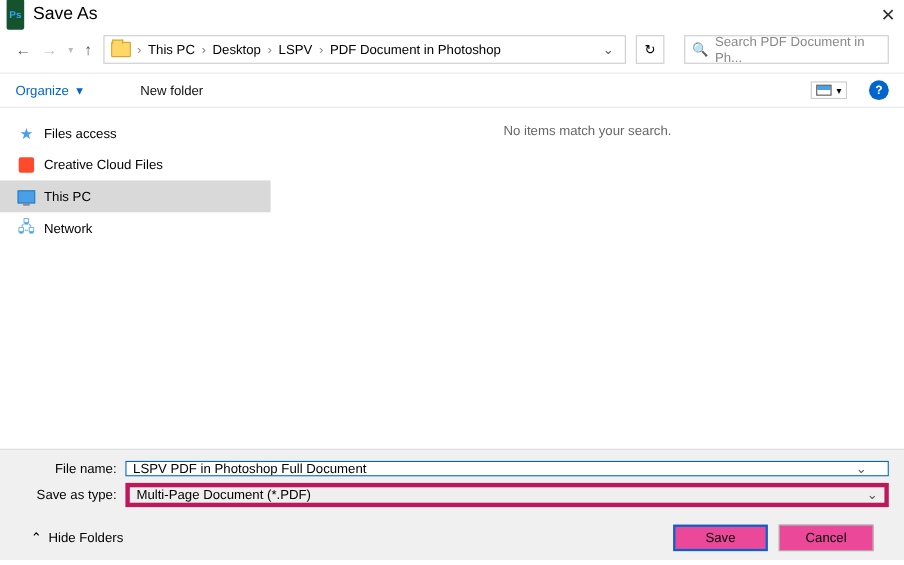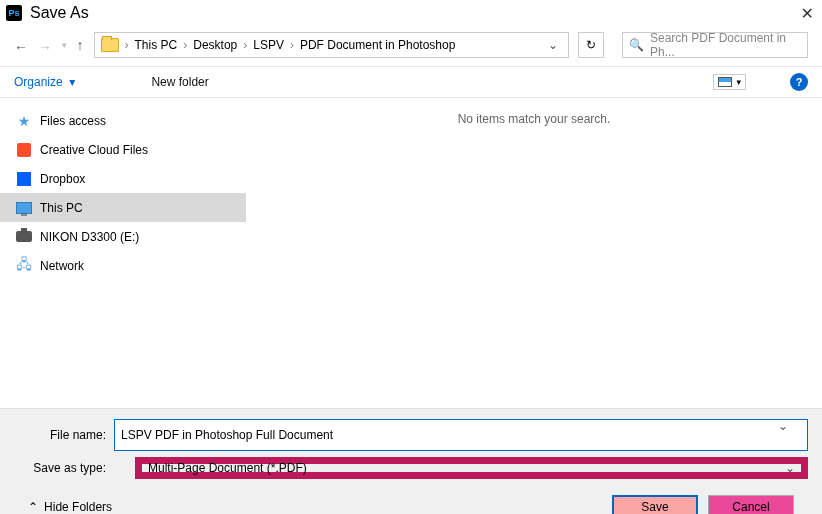--- a/index.html
+++ b/index.html
@@ -1,34 +1,34 @@
 <!DOCTYPE html>
 <html><head>
 <meta charset="utf-8">
 <style>
   * { box-sizing: border-box; margin: 0; padding: 0; font-family: "Segoe UI", Tahoma, sans-serif; font-size: 12px; }
   body { width: 822px; height: 514px; background: #fff; color: #000; position: relative; overflow: hidden; }
   .title-bar { height: 26px; display: flex; align-items: center; padding: 0 6px; }
-  .ps-icon { width: 16px; height: 16px; background: #000000; display: inline-flex; align-items: center; justify-content: center; color:#31a8ff; font-size:9px; font-weight:bold; border-radius:2px; margin-right:8px;}
+  .ps-icon { width: 16px; height: 28px; background: #14532d; display: inline-flex; align-items: center; justify-content: center; color:#31a8ff; font-size:9px; font-weight:bold; border-radius:2px; margin-right:8px;}
   .title-text { font-size: 16px; }
   .close-x { position:absolute; right:8px; top:4px; font-size:16px; font-weight:300; color:#333; cursor:pointer;}
   .nav-row { height: 30px; display:flex; align-items:center; padding: 0 14px; gap:10px; margin-top:4px;}
   .arrow { color:#555; font-size:14px; cursor:pointer;}
   .arrow.dis { color:#bbb;}
   .up-arrow { font-size:14px; color:#555;}
   .addr-bar { flex:1; height:26px; border:1px solid #ccc; display:flex; align-items:center; padding:0 2px; background:#fff;}
   .folder-ico { width:18px; height:14px; background:#ffd766; border:1px solid #d6a828; border-radius:1px; margin:0 4px; position:relative;}
   .folder-ico:before { content:""; position:absolute; top:-3px; left:0; width:8px; height:3px; background:#ffd766; border:1px solid #d6a828; border-bottom:none;}
   .crumb { padding:0 4px; cursor:pointer;}
   .crumb-sep { color:#888; padding:0 2px;}
   .addr-drop { margin-left:auto; padding:0 8px; color:#555;}
   .refresh { width:26px; height:26px; border:1px solid #ccc; display:flex; align-items:center; justify-content:center; margin-left:-1px;}
   .search-box { width:186px; height:26px; border:1px solid #ccc; display:flex; align-items:center; padding:0 6px; margin-left:8px; color:#888;}
   .search-box span.ic { margin-right:6px;}
-  .toolbar { height:32px; border-top:1px solid #e8e8e8; border-bottom:1px solid #e8e8e8; display:flex; align-items:center; padding:12px 14px; gap:32px; margin-top:6px;}
+  .toolbar { height:32px; border-top:1px solid #e8e8e8; border-bottom:1px solid #e8e8e8; display:flex; align-items:center; padding:12px 14px; gap:8px; margin-top:6px;}
   .org { color:#0066cc; cursor:pointer;}
   .newf { color:#111; cursor:pointer;margin-left:44px;}
   .view-btn { margin-left:auto; display:flex; align-items:center; gap:4px; border:1px solid #ccc; padding:2px 4px;}
   .view-ico { width:14px; height:10px; border:1px solid #555; background:linear-gradient(#4aa0e8 0 50%, #fff 50%);}
   .help { width:18px; height:18px; border-radius:50%; background:#0066cc; color:#fff; display:flex; align-items:center; justify-content:center; font-weight:bold; margin-left:12px; font-size:11px;}
   .body-area { display:flex; height:310px;}
   .sidebar { width:246px; padding:8px 0; }
   .side-item { height:29px; display:flex; align-items:center; padding:0 16px; gap:8px; cursor:pointer;}
   .side-item.sel { background:#d9d9d9;}
   .ico { width:16px; height:16px; display:flex; align-items:center; justify-content:center;}
@@ -40,30 +40,30 @@
   .lib-ico { width:14px; height:14px; display:flex;}
   .lib-ico span{width:3px;height:14px;margin-right:1px;}
   .lib-ico span:nth-child(1){background:#6ec1ff;} .lib-ico span:nth-child(2){background:#ffb84d;} .lib-ico span:nth-child(3){background:#aaa;}
   .cam-ico { width:16px; height:11px; background:#555; border-radius:2px; position:relative;}
   .cam-ico:before{content:"";position:absolute;left:5px;top:-3px;width:6px;height:3px;background:#555;}
   .net-ico { color:#4aa0e8; font-size:14px;}
   .content { flex:1; padding-top:14px; text-align:center; color:#666;}
   .bottom { background:#f0f0f0; border-top:1px solid #ddd; padding:10px 14px 8px;}
   .field-row { display:flex; align-items:center; margin-bottom:6px;}
   .field-lbl { width:100px; text-align:right; padding-right:8px;}
-  .field-inp { flex:1; height:32px; border:1px solid #0066cc; padding:0 6px; background:#fff; outline:none;}
-  .field-sel { flex:1; height:22px; border:7px solid #be185d; padding:0 6px; background:#efefef; display:flex; align-items:center; position:relative;margin-left:21px;}
+  .field-inp { flex:1; height:14px; border:1px solid #0066cc; padding:0 6px; background:#fff; outline:none;}
+  .field-sel { flex:1; height:22px; border:4px solid #be185d; padding:0 6px; background:#efefef; display:flex; align-items:center; position:relative;}
   .sel-arrow { position:absolute; right:6px; color:#555;}
   .inp-arrow { position:absolute; right:20px; color:#555; pointer-events:none;}
   .fn-wrap{position:relative;flex:1;display:flex;}
   .footer { display:flex; align-items:center; padding:10px 14px 0;}
   .hide-f { display:flex; align-items:center; gap:6px; cursor:pointer;}
   .btns { margin-left:auto; display:flex; gap:10px;}
   .btn { width:86px; height:24px; border:1px solid #aaa; background:#ec4899; display:flex; align-items:center; justify-content:center; cursor:pointer;}
-  .btn.primary { border:2px solid #0066cc; background:#fca5a5;}
+  .btn.primary { border:2px solid #0066cc; background:#ec4899;}
 </style>
 </head>
 <body>
 
 <div class="title-bar">
   <span class="ps-icon">Ps</span>
   <span class="title-text">Save As</span>
   <span class="close-x">✕</span>
 </div>
 
@@ -106,37 +106,25 @@
     <div class="side-item">
       <span class="ico star-ico">★</span>
       <span>Files access</span>
     </div>
     <div class="side-item">
       <span class="ico">
           <span class="cc-ico"></span>
         </span>
       <span>Creative Cloud Files</span>
     </div>
-    <div class="side-item">
-      <span class="ico">
-          <span class="db-ico"></span>
-        </span>
-      <span>Dropbox</span>
-    </div>
     <div class="side-item sel">
       <span class="ico">
           <span class="pc-ico"></span>
         </span>
       <span>This PC</span>
-    </div>
-    <div class="side-item">
-      <span class="ico">
-          <span class="cam-ico"></span>
-        </span>
-      <span>NIKON D3300 (E:)</span>
     </div>
     <div class="side-item">
       <span class="ico net-ico">🖧</span>
       <span>Network</span>
     </div>
   </div>
   <div class="content">
     <span>No items match your search.</span>
   </div>
 </div>

